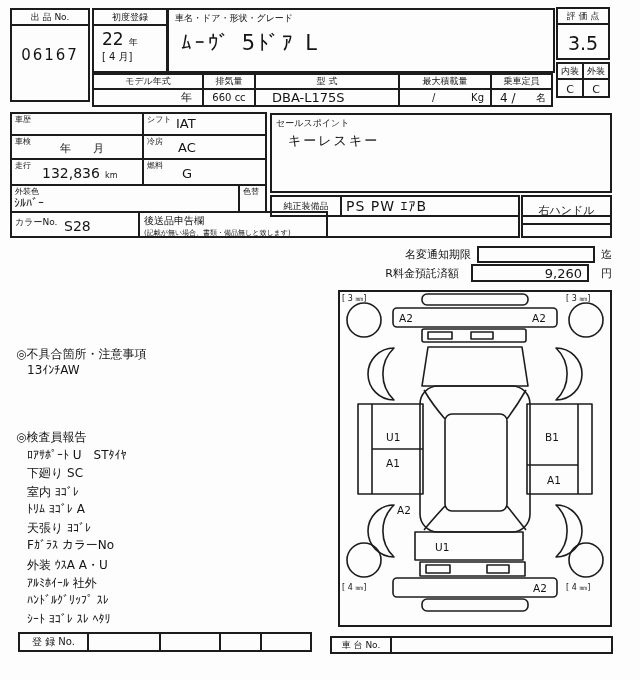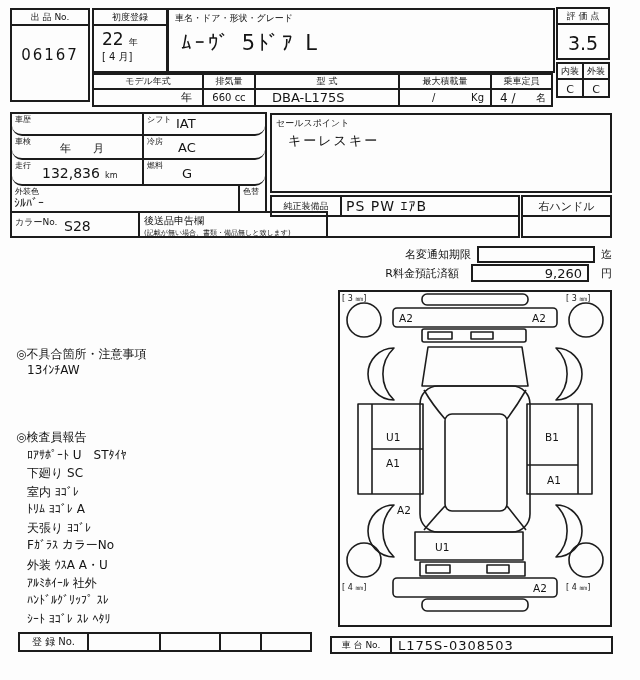--- a/index.html
+++ b/index.html
@@ -13,21 +13,21 @@
   .f7{font-size:7px;}
   .f8{font-size:8px;}
   .f9{font-size:9px;}
   .f10{font-size:10px;}
   .f11{font-size:11px;}
   .f12{font-size:12px;}
   .f13{font-size:13px;}
   .f14{font-size:14px;}
   .cen{display:flex;align-items:center;justify-content:center;}
   .lblTL{position:absolute;top:1px;left:3px;font-size:8px;line-height:9px;}
-  .row{display:flex;border-bottom:2px solid #1c1c1c;position:relative;border-radius:10px;}
+  .row{display:flex;border-bottom:2px solid #1c1c1c;position:relative;}
   .row:last-child{border-bottom:none;}
   .col{display:flex;flex-direction:column;border-right:2px solid #1c1c1c;}
   .col:last-child{border-right:none;}
   .colh{height:13px;border-bottom:2px solid #1c1c1c;display:flex;align-items:center;justify-content:center;font-size:9px;}
   .colv{flex:1;display:flex;align-items:center;}
   svg text{stroke:none;fill:#141414;}
   .remark-list div{height:18.3px;}
 </style>
 </head>
 <body>
@@ -153,21 +153,21 @@
   <div class="abs bx" style="left:270px;top:113px;width:342px;height:80px;">
     <div class="f9" style="padding:2px 0 0 4px;">セールスポイント</div>
     <div class="f13" style="padding:2px 0 0 16px;letter-spacing:2px;">キーレスキー</div>
   </div>
 
   <div class="abs bx" style="left:270px;top:195px;width:250px;height:22px;display:flex;">
     <div class="cellR cen f9" style="width:68px;">純正装備品</div>
     <div class="f14" style="flex:1;display:flex;align-items:center;padding-left:4px;letter-spacing:1px;">PS PW ｴｱB</div>
   </div>
 
-  <div class="abs bx cen f11" style="left:521px;top:195px;width:91px;height:22px;">
+  <div class="abs bx cen f11" style="left:521px;top:195px;width:91px;height:30px;">
     <span>右ハンドル</span>
   </div>
 
   <div class="abs bx" style="left:326px;top:215px;width:194px;height:23px;"></div>
   <div class="abs bx" style="left:521px;top:215px;width:91px;height:23px;"></div>
 
   <div class="abs" style="left:346px;top:246px;width:266px;height:17px;display:flex;align-items:center;justify-content:flex-end;gap:6px;">
     <span class="f11">名変通知期限</span>
     <span class="bx" style="display:inline-block;width:118px;height:17px;box-sizing:border-box;"></span>
     <span class="f11">迄</span>
@@ -259,16 +259,15 @@
   <div class="abs bx" style="left:18px;top:632px;width:294px;height:20px;display:flex;">
     <div class="cellR cen f10" style="width:67px;">登 録 No.</div>
     <div class="cellR" style="width:70px;"></div>
     <div class="cellR" style="width:58px;"></div>
     <div class="cellR" style="width:39px;"></div>
     <div style="flex:1;"></div>
   </div>
 
   <div class="abs bx" style="left:330px;top:636px;width:283px;height:18px;display:flex;">
     <div class="cellR cen f9" style="width:58px;">車 台 No.</div>
-    <div class="f13" style="flex:1;display:flex;align-items:center;padding-left:6px;letter-spacing:1px;">L175S-0308503</div>
   </div>
 
 </div>
 
 </body></html>

